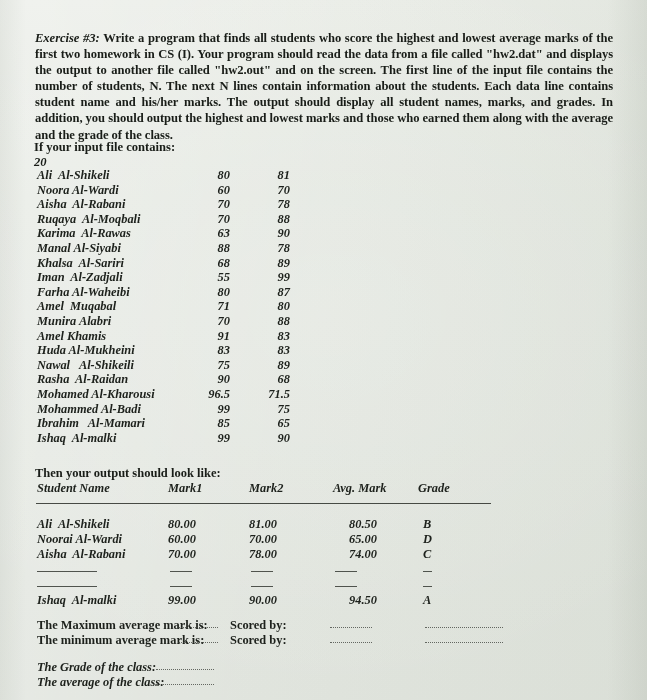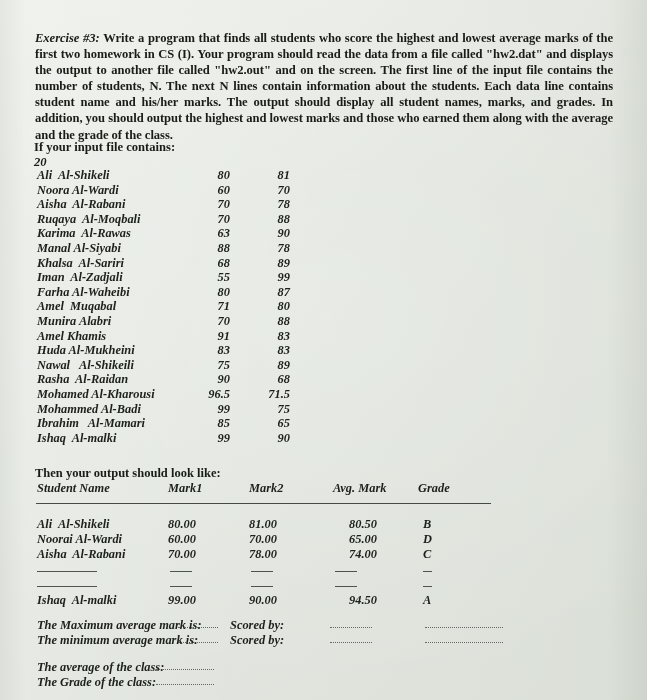--- a/index.html
+++ b/index.html
@@ -177,21 +177,20 @@
   .dashrow i.d-m2    { left: 251px; width: 22px; }
   .dashrow i.d-avg   { left: 335px; width: 22px; }
   .dashrow i.d-grade { left: 423px; width: 9px; }
 
   
   .summary {
     position: absolute;
     left: 0;
     top: 618px;
     width: 647px;
-    font-style: italic;
     font-weight: 600;
     font-size: 12.4px;
     color: #1d211c;
   }
   .srow { position: relative; height: 14.6px; }
   .srow .s-label { position: absolute; left: 37px; white-space: pre; }
   .srow .s-by    { position: absolute; left: 230px; white-space: pre; }
 
   .dots {
     position: absolute;
@@ -400,22 +399,22 @@
       <span class="s-label">The minimum average mark is:</span>
       <span class="s-by">Scored by:</span>
       <i class="dots g1"></i>
       <i class="dots g2"></i>
       <i class="dots g3"></i>
     </div>
   </div>
 
   <div class="summary2">
     <div class="srow">
+      <span class="s-label">The Grade of the class:</span>
+      <i class="dots g4"></i>
+    </div>
+    <div class="srow">
       <span class="s-label">The average of the class:</span>
       <i class="dots g4"></i>
     </div>
-    <div class="srow">
-      <span class="s-label">The Grade of the class:</span>
-      <i class="dots g4"></i>
-    </div>
   </div>
 
 </div>
 
 </body></html>

